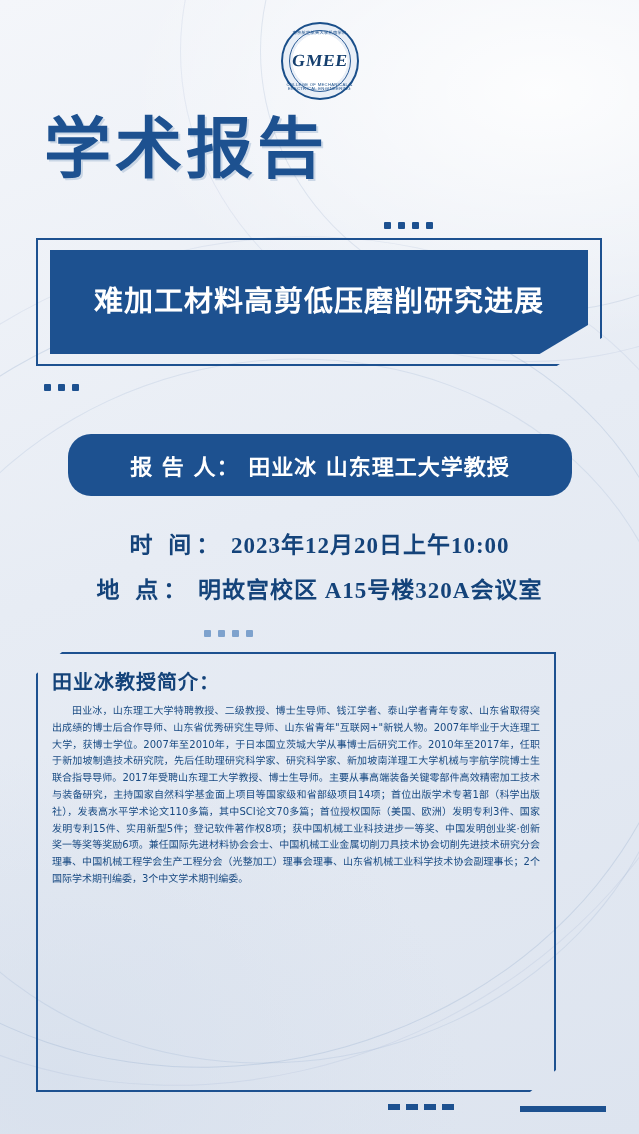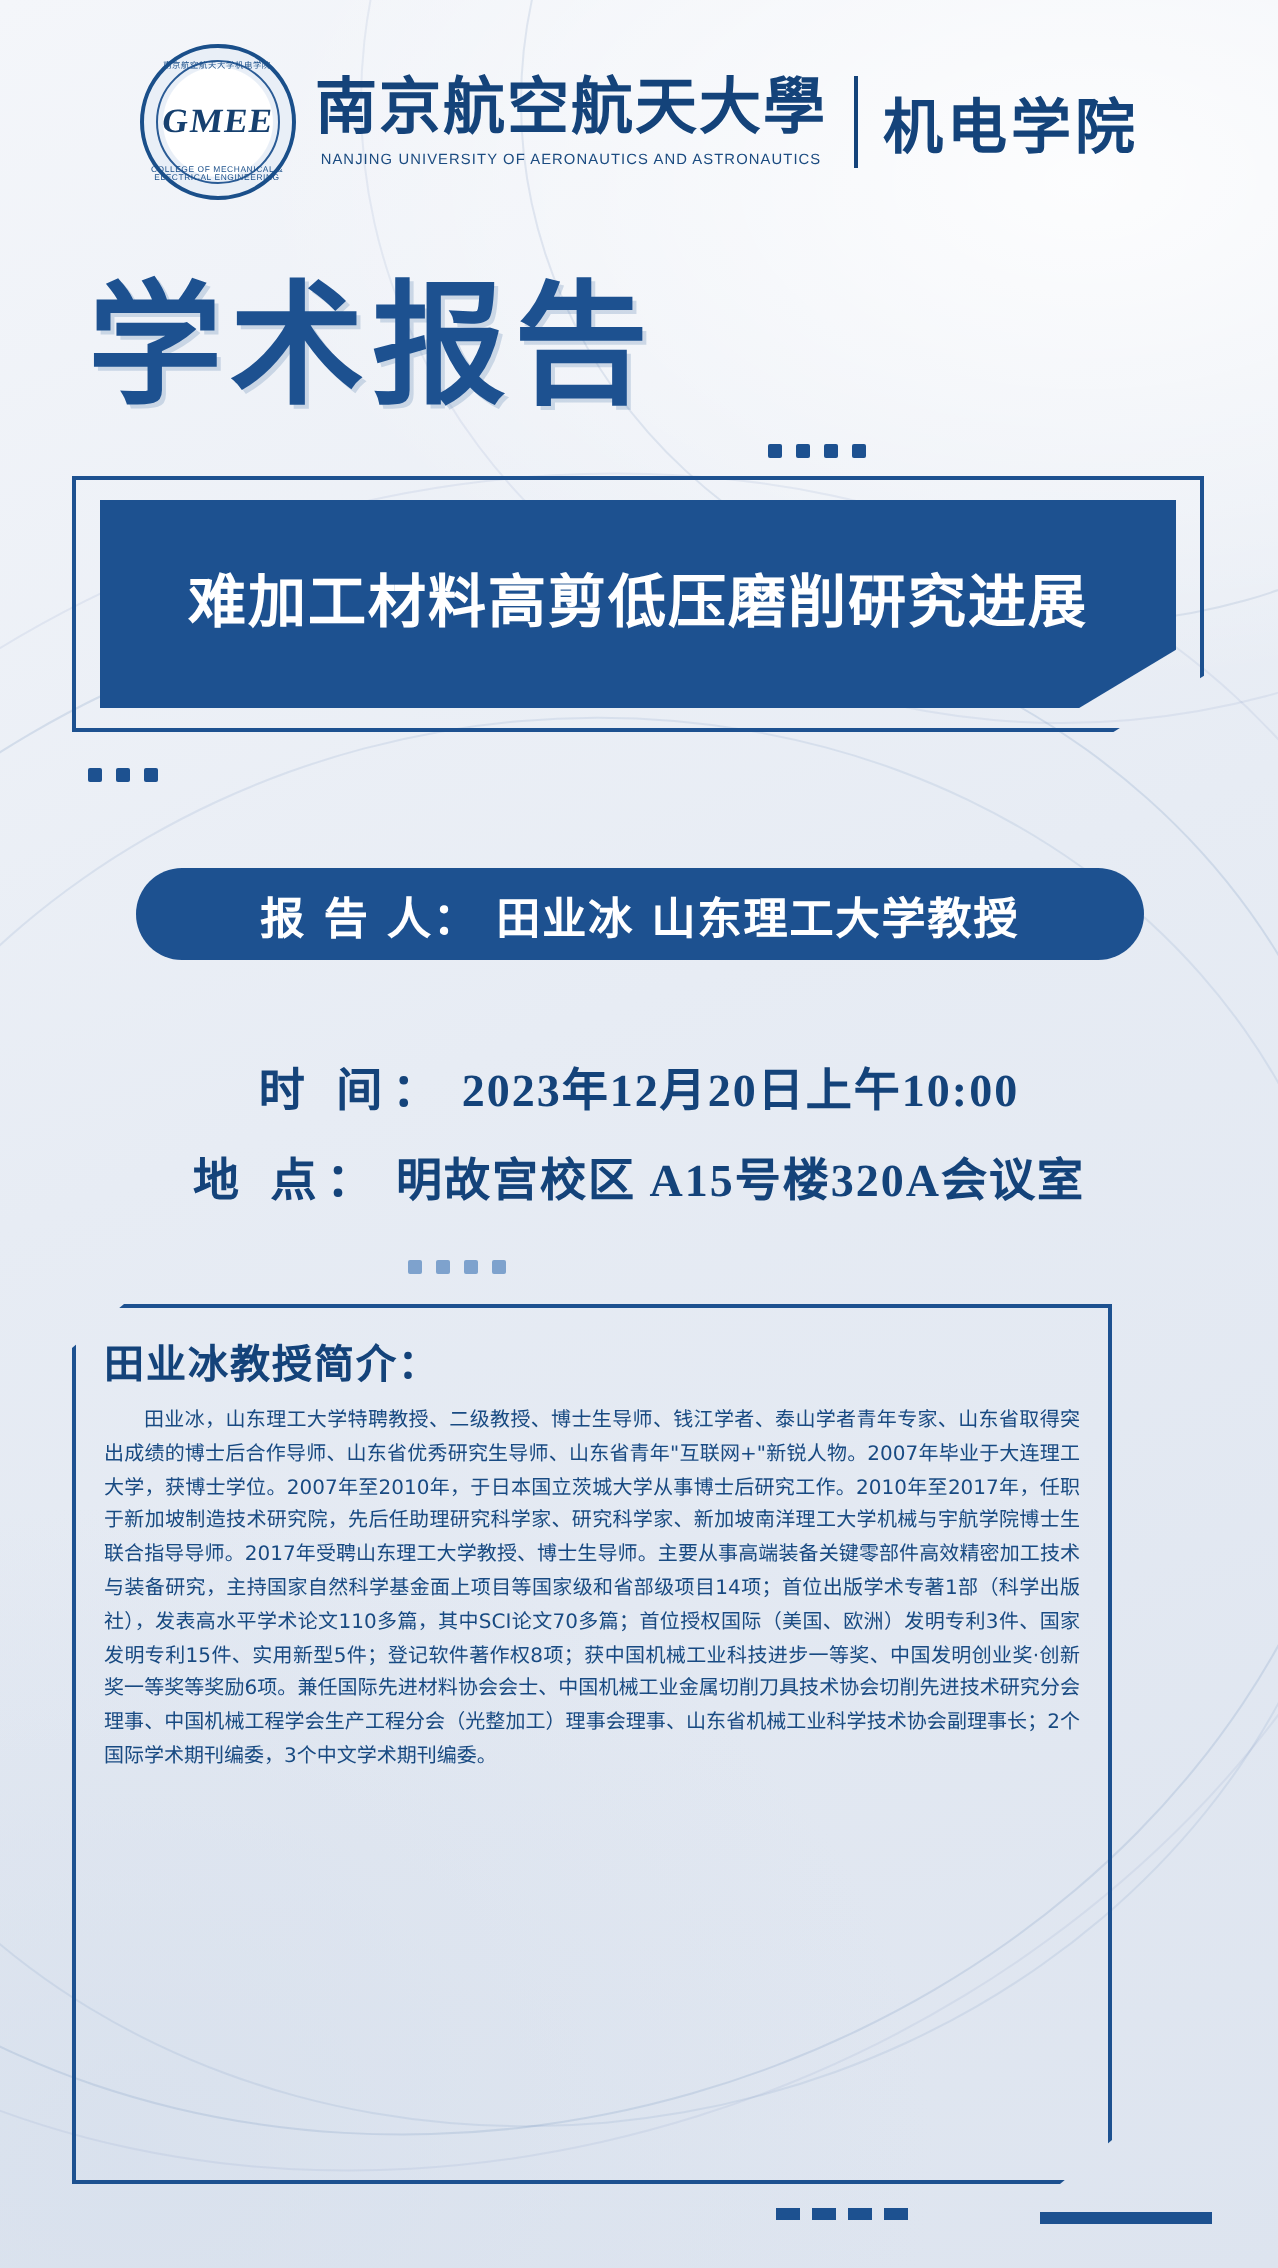--- a/index.html
+++ b/index.html
@@ -67,21 +67,21 @@
   .divider-bar{
     width:2px;height:46px;background:#14437a;margin:0 13px;
   }
   .college{
     font-family:"DejaVu Serif","Liberation Serif",serif;
     font-weight:700;font-size:30px;color:#14437a;letter-spacing:2px;
   }
 
   
   .bigtitle{
-    position:absolute;left:44px;top:140px;
+    position:absolute;left:44px;top:116px;
     font-family:"DejaVu Sans","Liberation Sans",sans-serif;
     font-weight:800;font-size:67px;line-height:1;
     color:#1d5190;letter-spacing:4px;
     text-shadow:2px 2px 0 rgba(29,81,144,.18);
   }
 
   
   .dots{position:absolute;display:flex;gap:7px;}
   .dots i{width:7px;height:7px;background:#1d5190;border-radius:1px;display:block;}
   .dots.light i{background:#7ea2cd;}
@@ -103,21 +103,21 @@
     padding:12px 18px;box-sizing:border-box;
   }
   .topic-text{
     color:#fff;font-weight:700;font-size:29px;line-height:1.28;
     text-align:center;letter-spacing:1px;
     font-family:"DejaVu Sans","Liberation Sans",sans-serif;
   }
 
   
   .speaker{
-    position:absolute;left:68px;top:434px;width:504px;height:46px;
+    position:absolute;left:68px;top:434px;width:504px;height:62px;
     background:#1d5190;border-radius:23px;
     display:flex;align-items:center;justify-content:center;
     color:#fff;font-weight:700;font-size:22px;letter-spacing:1px;
     font-family:"DejaVu Sans","Liberation Sans",sans-serif;
   }
 
   
   .info{
     position:absolute;left:0;top:526px;width:100%;
     text-align:center;color:#14437a;
@@ -161,28 +161,20 @@
   <div class="swoosh s4"></div>
   <div class="swoosh s5"></div>
 
   <div class="header">
     <div class="logo-badge">
       <div class="ring"></div>
       <div class="arc-top">南京航空航天大学机电学院</div>
       <div class="mono">GMEE</div>
       <div class="arc-bot">COLLEGE OF MECHANICAL &amp; ELECTRICAL ENGINEERING</div>
     </div>
-    <div class="title-block">
-      <div>
-        <div class="cn-name">南京航空航天大學</div>
-        <div class="en-name">NANJING UNIVERSITY OF AERONAUTICS AND ASTRONAUTICS</div>
-      </div>
-      <div class="divider-bar"></div>
-      <div class="college">机电学院</div>
-    </div>
   </div>
 
   <div class="bigtitle">学术报告</div>
 
   <div class="dots" style="left:384px;top:222px;">
     <i></i>
       <i></i>
       <i></i>
       <i></i>
   </div>

